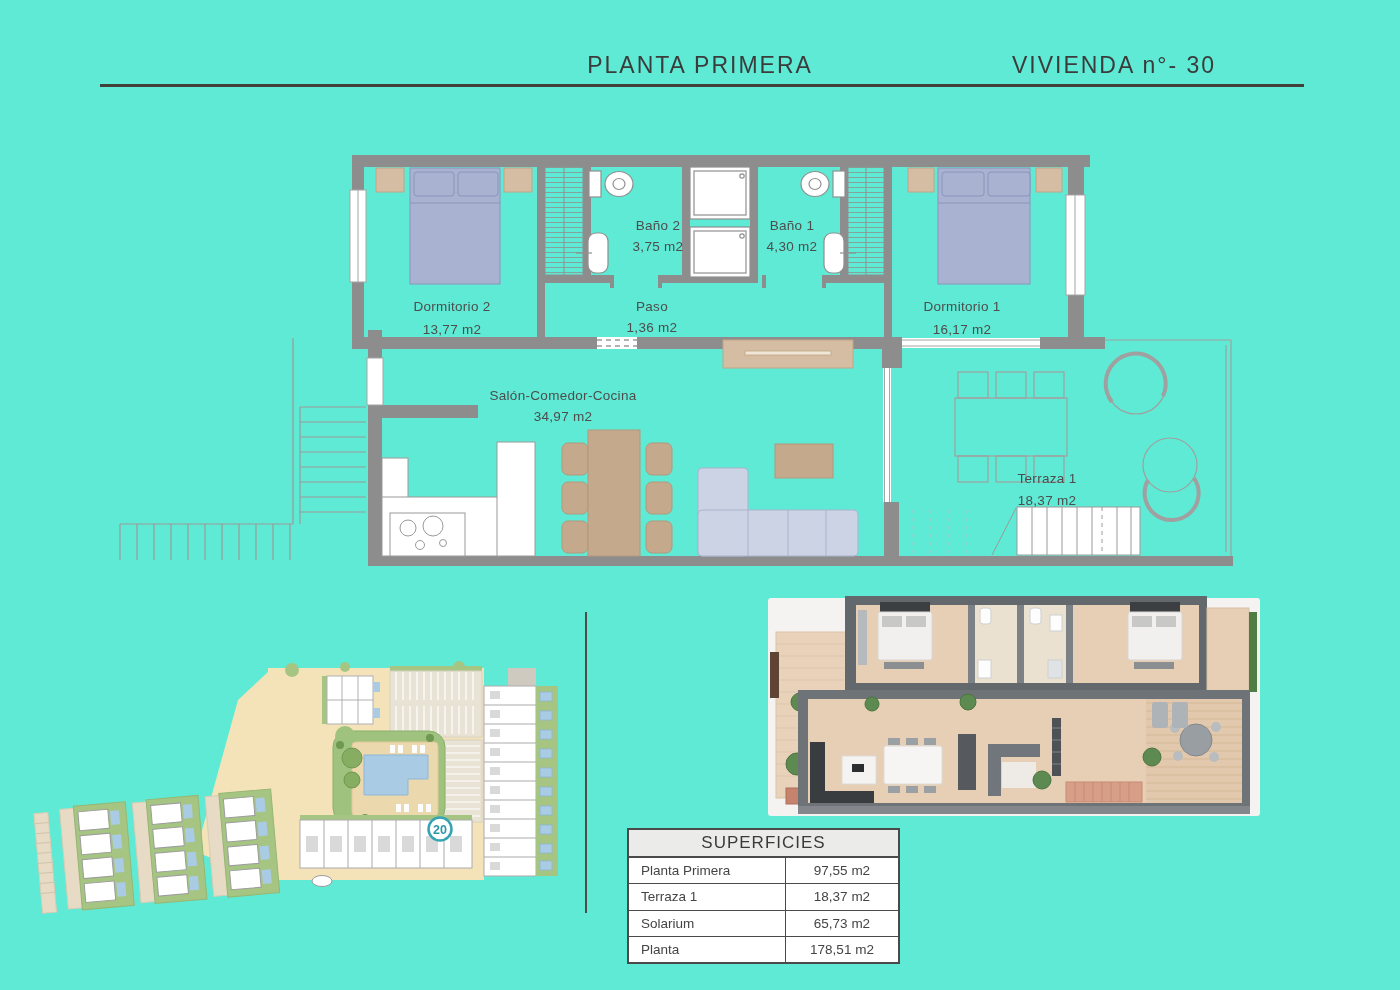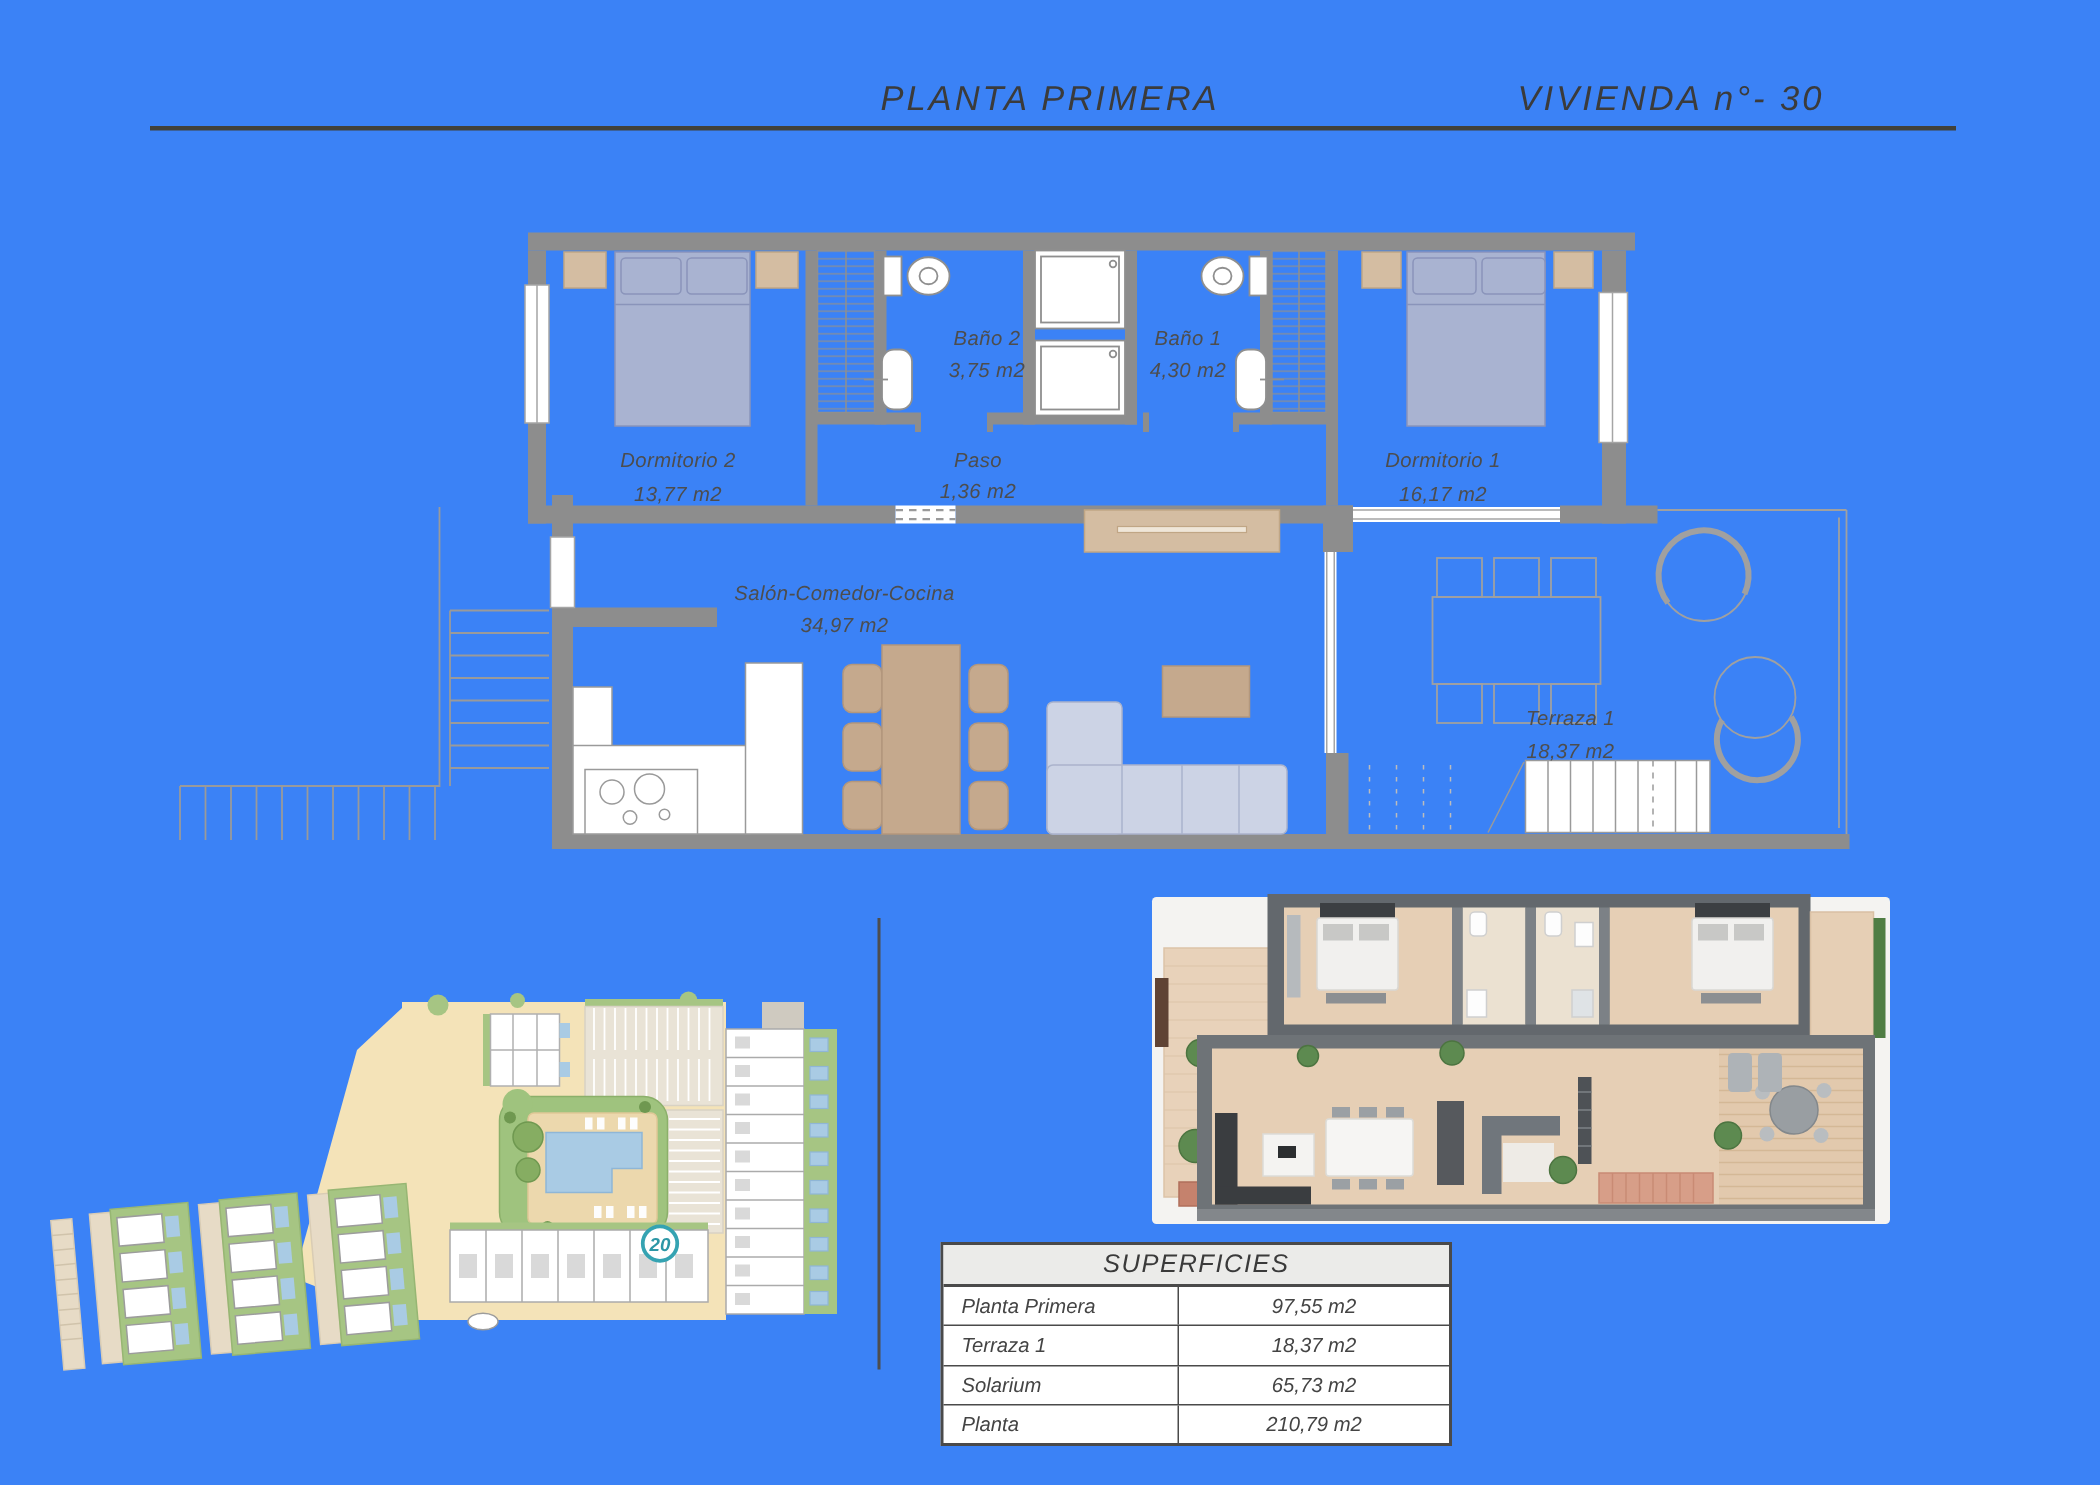--- a/index.html
+++ b/index.html
@@ -1,25 +1,25 @@
 <!DOCTYPE html>
 <html><head>
 <meta charset="utf-8">
 <style>
   html,body{margin:0;padding:0;background:#ffffff;}
-  .page{position:relative;width:1400px;height:990px;background:#3b82f6;overflow:hidden;
-        font-family:"Liberation Sans", sans-serif;font-style:italic;}
+  .page{position:relative;width:1400px;height:990px;background:#5eead4;overflow:hidden;
+        font-family:"Liberation Sans", sans-serif;}
   .title{position:absolute;top:52px;transform:translateX(-50%);font-size:23px;
          letter-spacing:2px;color:#3b3b3b;font-weight:500;white-space:nowrap;}
   .title-left{left:700px;}
   .title-right{left:1114px;}
   .rule{position:absolute;left:100px;top:84px;width:1204px;height:3px;background:#41413a;}
   .plansvg{position:absolute;left:0;top:0;}
   
-  .surf{position:absolute;left:627px;top:828px;width:341px;height:136px;
+  .surf{position:absolute;left:627px;top:828px;width:273px;height:136px;
         border:2px solid #4a4a4a;box-sizing:border-box;display:flex;flex-direction:column;
         background:#fff;}
   .surf-head{height:26px;background:#ebebe9;border-bottom:2px solid #4a4a4a;
         display:flex;align-items:center;justify-content:center;font-size:17px;
         letter-spacing:1px;color:#3a3a3a;}
   .surf-row{flex:1;display:flex;border-bottom:1px solid #4a4a4a;font-size:13.5px;color:#444;}
   .surf-row:last-child{border-bottom:none;}
   .surf-label{width:157px;border-right:1px solid #4a4a4a;display:flex;align-items:center;
         padding-left:12px;box-sizing:border-box;}
   .surf-value{flex:1;display:flex;align-items:center;justify-content:center;}
@@ -585,17 +585,17 @@
     <div class="surf-row">
       <div class="surf-label">Terraza 1</div>
       <div class="surf-value">18,37 m2</div>
     </div>
     <div class="surf-row">
       <div class="surf-label">Solarium</div>
       <div class="surf-value">65,73 m2</div>
     </div>
     <div class="surf-row">
       <div class="surf-label">Planta</div>
-      <div class="surf-value">210,79 m2</div>
+      <div class="surf-value">178,51 m2</div>
     </div>
   </div>
 
 </div>
 
 </body></html>

